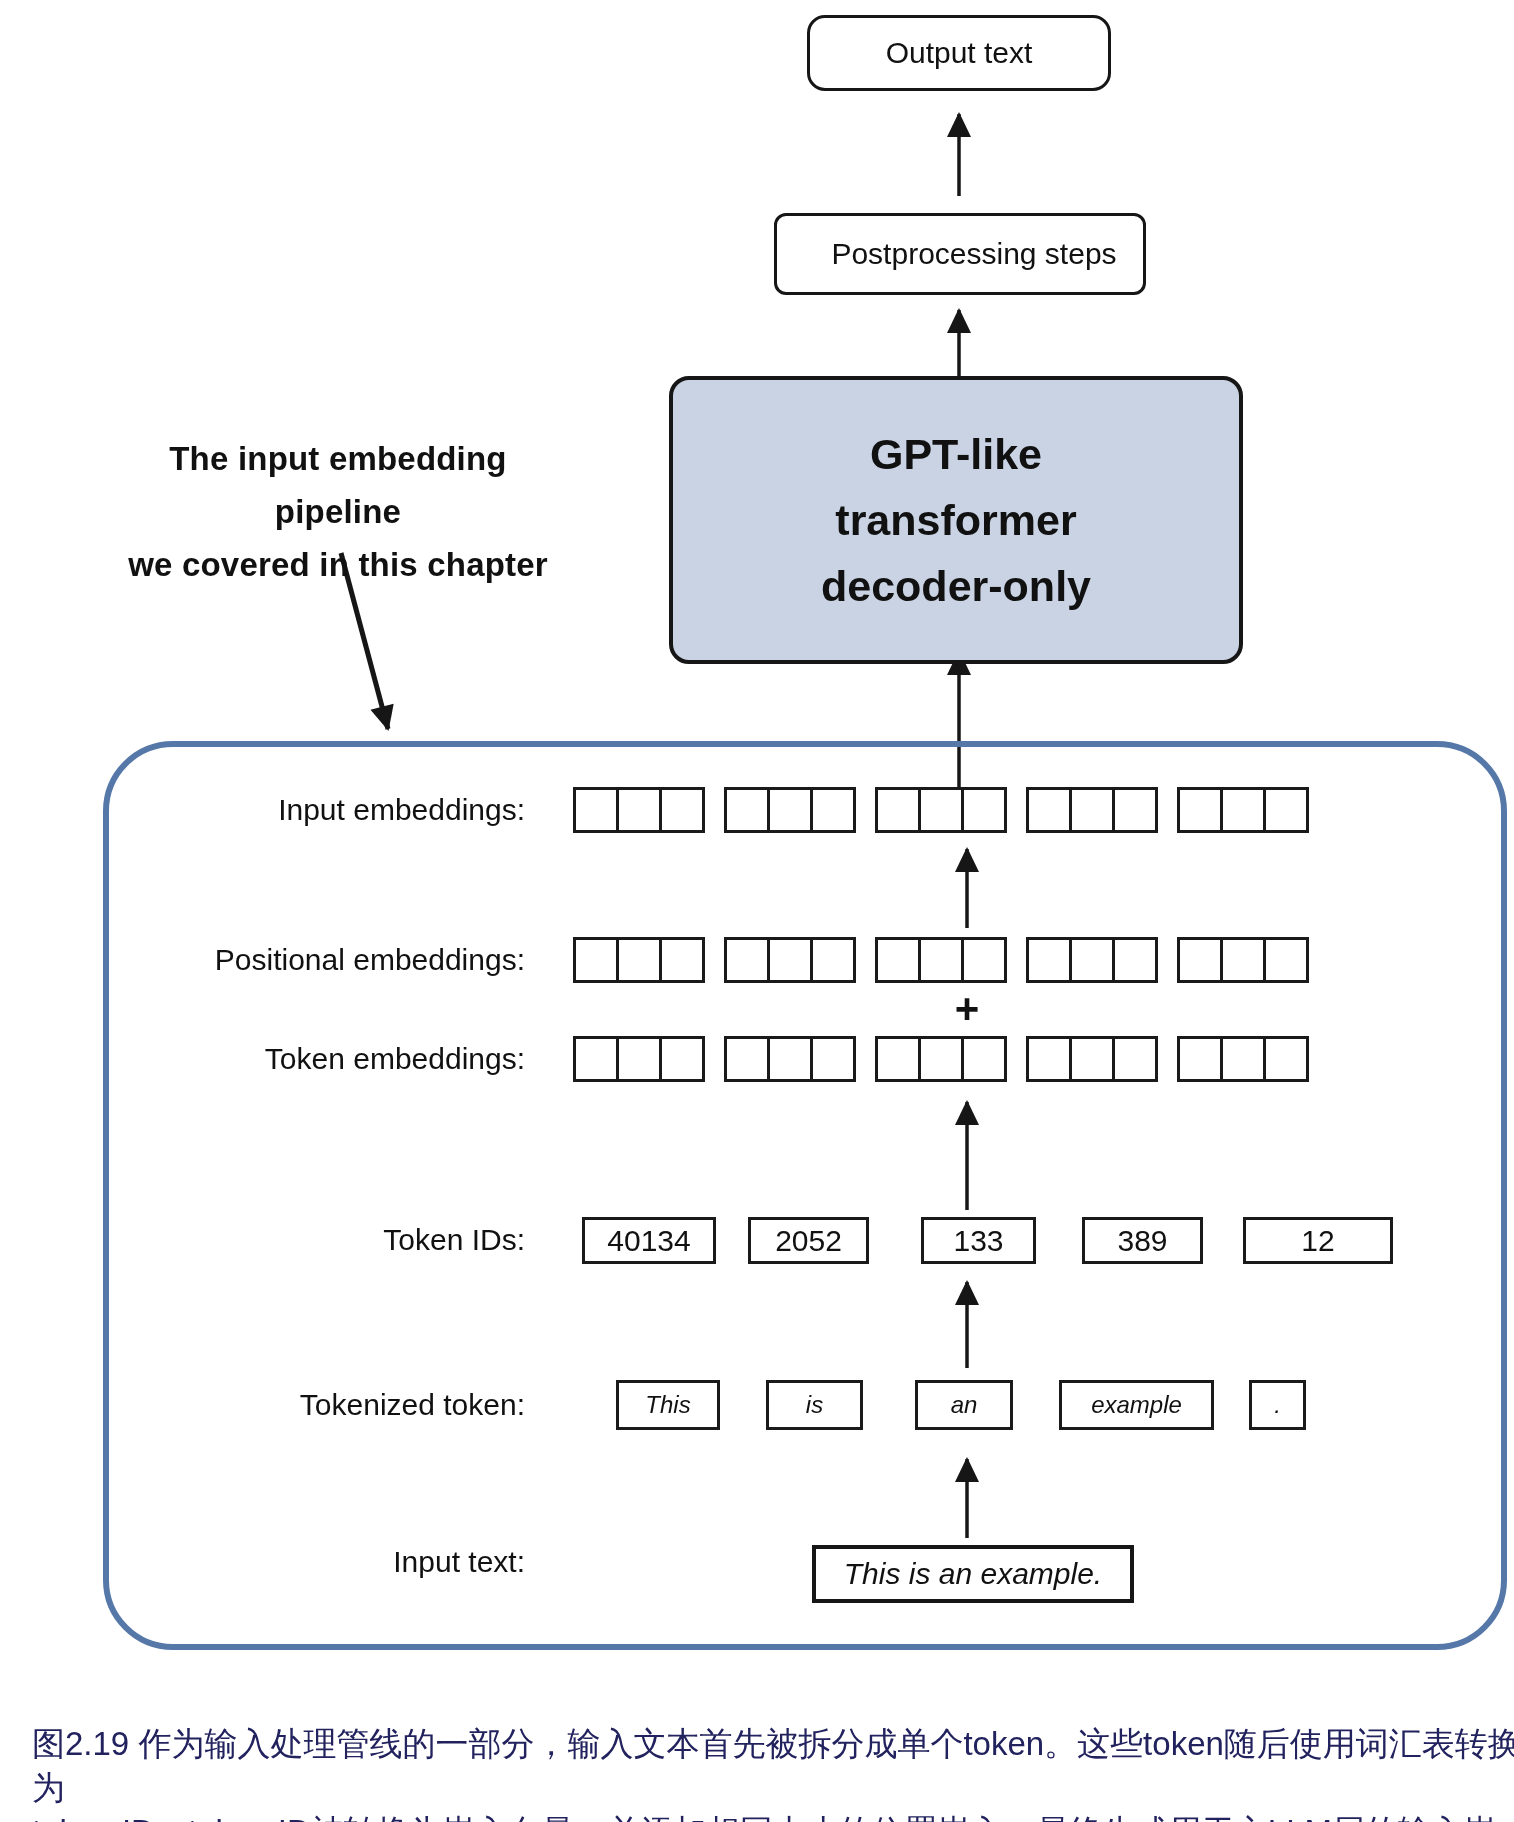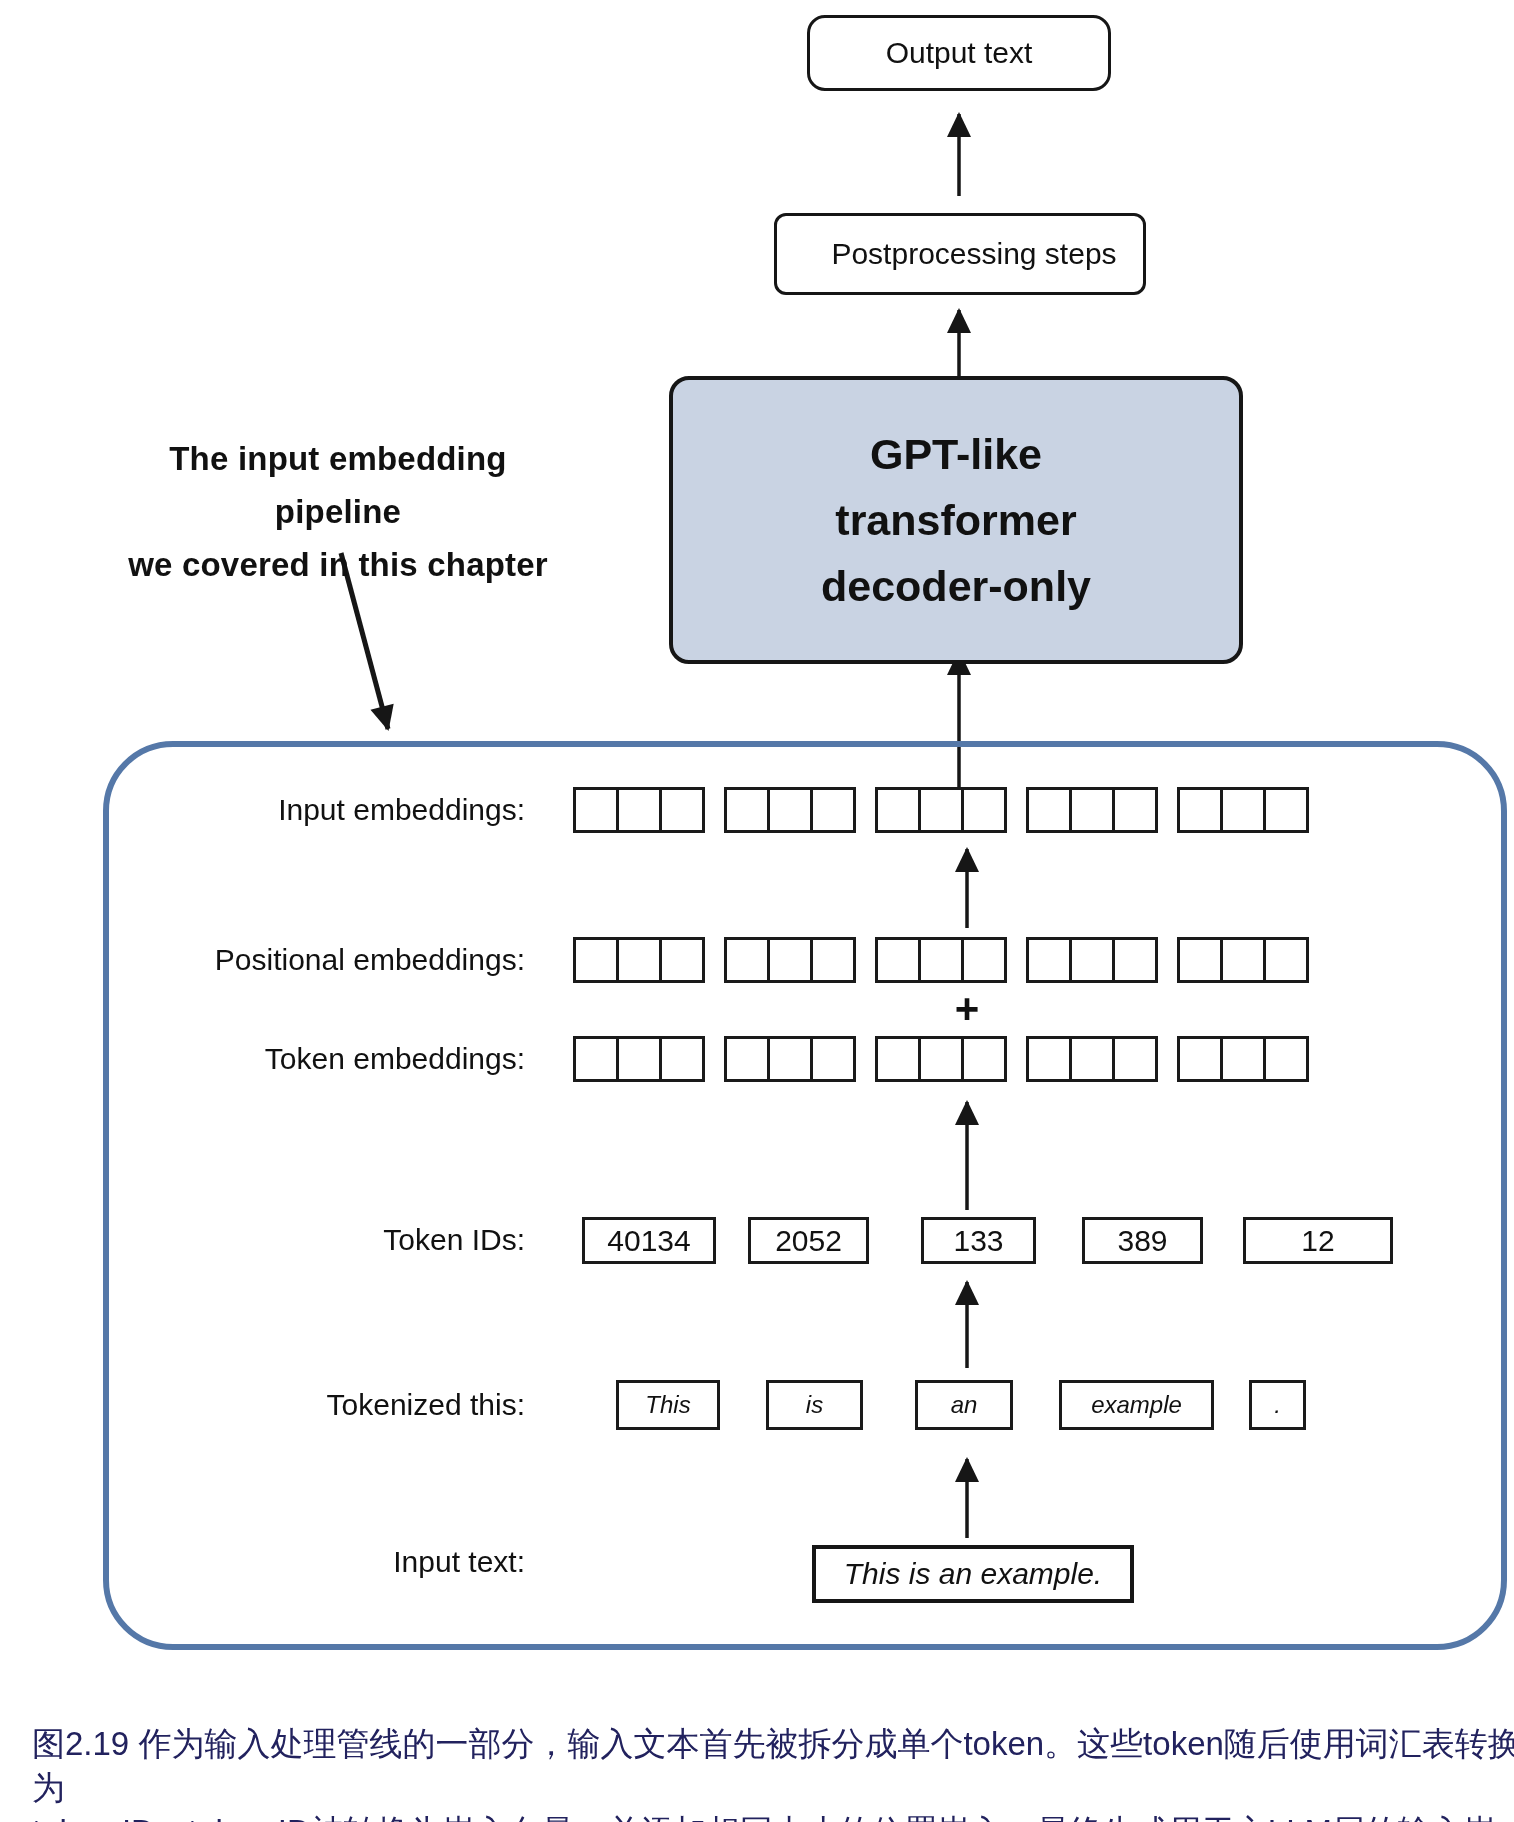--- a/index.html
+++ b/index.html
@@ -162,21 +162,21 @@
       </div>
   </div>
 
   <div class="row-label" style="top:1240px">Token IDs:</div>
   <div class="idbox" style="left:562px;width:134px">40134</div>
   <div class="idbox" style="left:728px;width:121px">2052</div>
   <div class="idbox" style="left:901px;width:115px">133</div>
   <div class="idbox" style="left:1062px;width:121px">389</div>
   <div class="idbox" style="left:1223px;width:150px">12</div>
 
-  <div class="row-label" style="top:1405px">Tokenized this:</div>
+  <div class="row-label" style="top:1405px">Tokenized token:</div>
   <div class="tokbox" style="left:596px;width:104px">This</div>
   <div class="tokbox" style="left:746px;width:97px">is</div>
   <div class="tokbox" style="left:895px;width:98px">an</div>
   <div class="tokbox" style="left:1039px;width:155px">example</div>
   <div class="tokbox" style="left:1229px;width:57px">.</div>
 
   <div class="row-label" style="top:1562px">Input text:</div>
   <div class="box input-text-box">This is an example.</div>
 
   <div class="caption">

